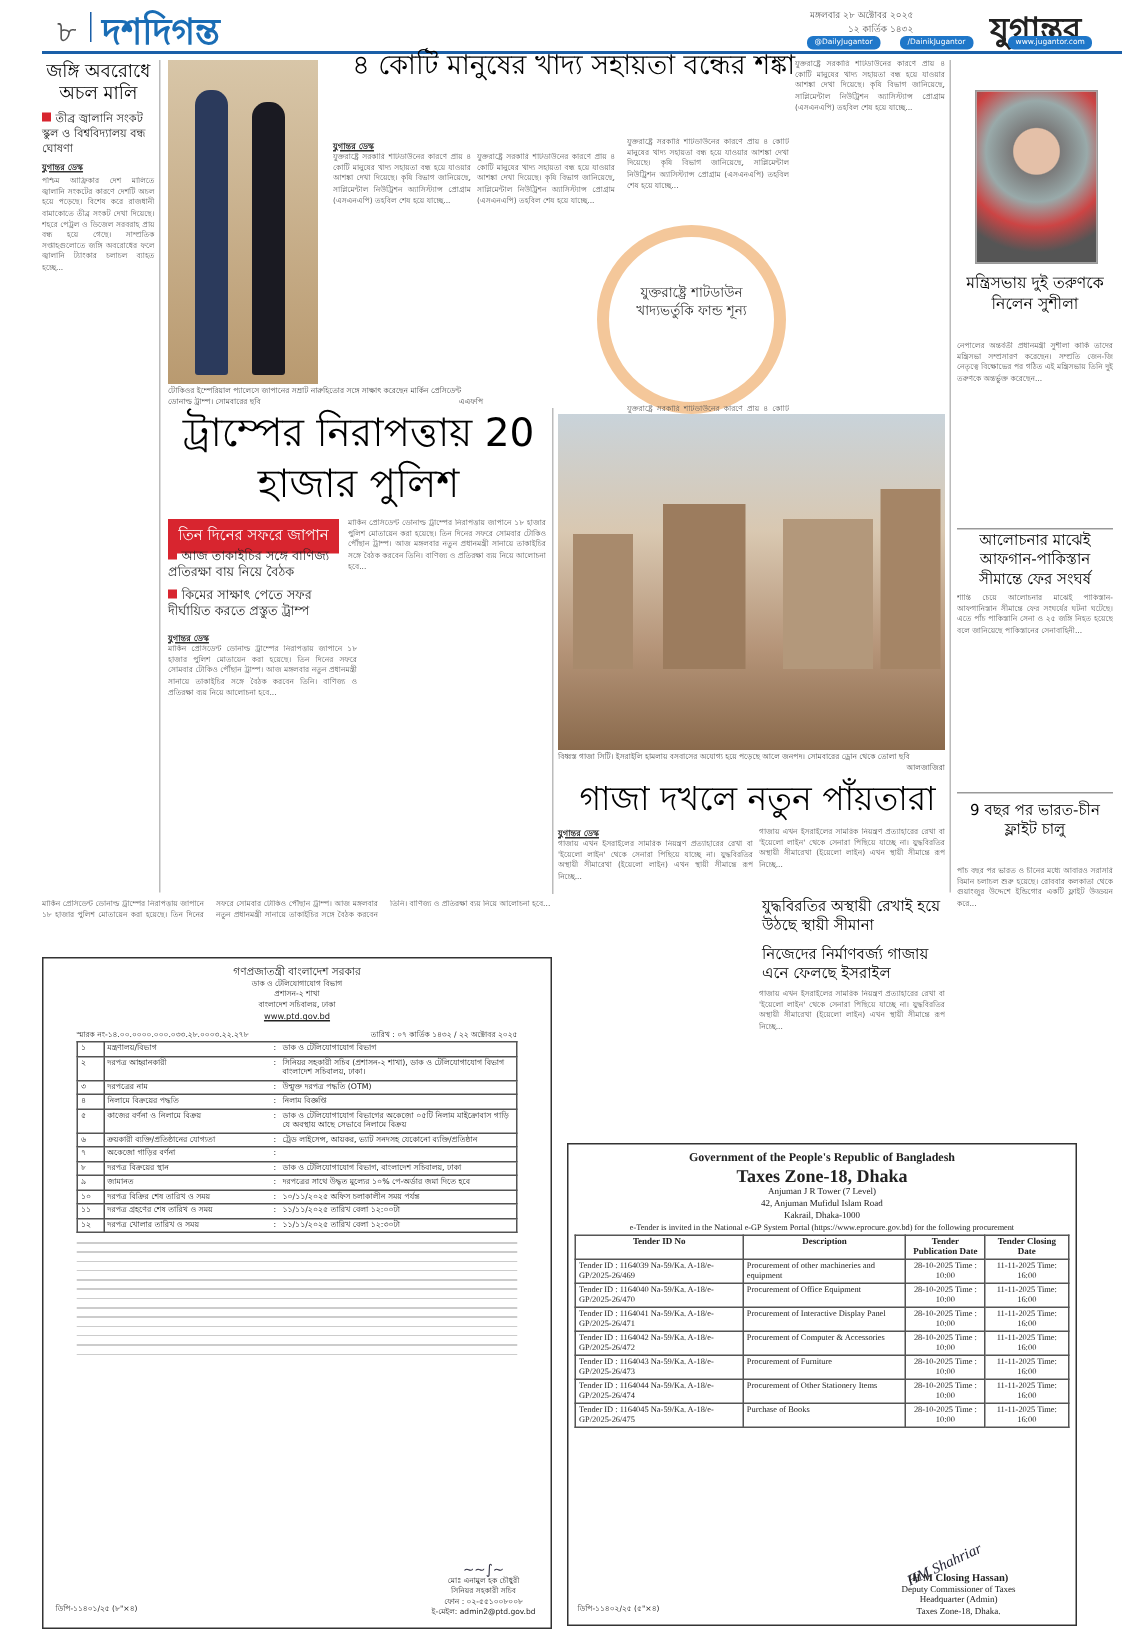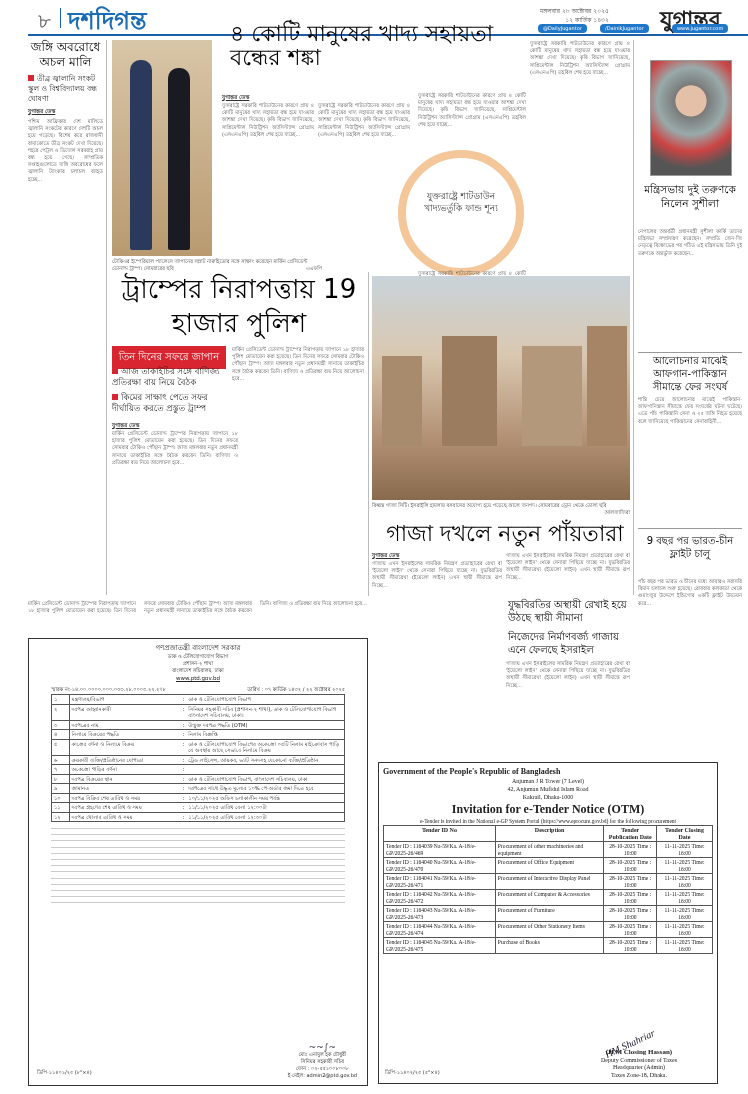--- a/index.html
+++ b/index.html
@@ -58,42 +58,42 @@
 
 <div class="abs photo" style="left:112px;top:40px;width:100px;height:216px">
   <div style="position:absolute;left:18px;top:20px;width:22px;height:190px;background:#2b3a5c;border-radius:10px 10px 2px 2px"></div>
   <div style="position:absolute;left:56px;top:28px;width:22px;height:182px;background:#1a1a22;border-radius:10px 10px 2px 2px"></div>
 </div>
 <div class="abs caption" style="left:112px;top:258px;width:210px">
   <span>টোকিওর ইম্পেরিয়াল প্যালেসে জাপানের সম্রাট নারুহিতোর সঙ্গে সাক্ষাৎ করেছেন মার্কিন প্রেসিডেন্ট ডোনাল্ড ট্রাম্প। সোমবারের ছবি</span>
   <span style="float:right">এএফপি</span>
 </div>
 
-<div class="abs headline" style="left:230px;top:22px;width:300px;text-align:left;font-size:22px;line-height:24px">৪ কোটি মানুষের খাদ্য সহায়তা বন্ধের শঙ্কা</div>
+<div class="abs headline" style="left:230px;top:32px;width:300px;text-align:right;font-size:18px;line-height:24px">৪ কোটি মানুষের খাদ্য সহায়তা বন্ধের শঙ্কা</div>
 <div class="abs byline" style="left:222px;top:94px">যুগান্তর ডেস্ক</div>
 <div class="abs body-text" style="left:222px;top:102px;width:92px;height:150px;overflow:hidden">যুক্তরাষ্ট্রে সরকারি শাটডাউনের কারণে প্রায় ৪ কোটি মানুষের খাদ্য সহায়তা বন্ধ হয়ে যাওয়ার আশঙ্কা দেখা দিয়েছে। কৃষি বিভাগ জানিয়েছে, সাপ্লিমেন্টাল নিউট্রিশন অ্যাসিস্ট্যান্স প্রোগ্রাম (এসএনএপি) তহবিল শেষ হয়ে যাচ্ছে...</div>
 <div class="abs body-text" style="left:318px;top:102px;width:92px;height:150px;overflow:hidden">যুক্তরাষ্ট্রে সরকারি শাটডাউনের কারণে প্রায় ৪ কোটি মানুষের খাদ্য সহায়তা বন্ধ হয়ে যাওয়ার আশঙ্কা দেখা দিয়েছে। কৃষি বিভাগ জানিয়েছে, সাপ্লিমেন্টাল নিউট্রিশন অ্যাসিস্ট্যান্স প্রোগ্রাম (এসএনএপি) তহবিল শেষ হয়ে যাচ্ছে...</div>
 <div class="abs circle" style="left:398px;top:150px;width:126px;height:126px"></div>
 <div class="abs" style="left:416px;top:190px;width:90px;text-align:center;font-size:9px;line-height:12px;color:#333">যুক্তরাষ্ট্রে শাটডাউন খাদ্যভর্তুকি ফান্ড শূন্য</div>
 <div class="abs body-text" style="left:418px;top:92px;width:108px;height:60px;overflow:hidden">যুক্তরাষ্ট্রে সরকারি শাটডাউনের কারণে প্রায় ৪ কোটি মানুষের খাদ্য সহায়তা বন্ধ হয়ে যাওয়ার আশঙ্কা দেখা দিয়েছে। কৃষি বিভাগ জানিয়েছে, সাপ্লিমেন্টাল নিউট্রিশন অ্যাসিস্ট্যান্স প্রোগ্রাম (এসএনএপি) তহবিল শেষ হয়ে যাচ্ছে...</div>
 <div class="abs body-text" style="left:418px;top:270px;width:108px;height:65px;overflow:hidden">যুক্তরাষ্ট্রে সরকারি শাটডাউনের কারণে প্রায় ৪ কোটি মানুষের খাদ্য সহায়তা বন্ধ হয়ে যাওয়ার আশঙ্কা দেখা দিয়েছে। কৃষি বিভাগ জানিয়েছে, সাপ্লিমেন্টাল নিউট্রিশন অ্যাসিস্ট্যান্স প্রোগ্রাম (এসএনএপি) তহবিল শেষ হয়ে যাচ্ছে...</div>
 <div class="abs body-text" style="left:530px;top:40px;width:100px;height:295px;overflow:hidden">যুক্তরাষ্ট্রে সরকারি শাটডাউনের কারণে প্রায় ৪ কোটি মানুষের খাদ্য সহায়তা বন্ধ হয়ে যাওয়ার আশঙ্কা দেখা দিয়েছে। কৃষি বিভাগ জানিয়েছে, সাপ্লিমেন্টাল নিউট্রিশন অ্যাসিস্ট্যান্স প্রোগ্রাম (এসএনএপি) তহবিল শেষ হয়ে যাচ্ছে...</div>
 <div class="abs vline" style="left:633px;top:40px;height:555px"></div>
 
 <div class="abs photo-woman" style="left:650px;top:60px;width:82px;height:116px;border:1px solid #999"></div>
 <div class="abs headline" style="left:640px;top:182px;width:100px;text-align:center;font-size:10.5px;line-height:14px">মন্ত্রিসভায় দুই তরুণকে নিলেন সুশীলা</div>
 <div class="abs body-text" style="left:638px;top:228px;width:104px;height:122px;overflow:hidden">নেপালের অন্তর্বর্তী প্রধানমন্ত্রী সুশীলা কার্কি তাদের মন্ত্রিসভা সম্প্রসারণ করেছেন। সম্প্রতি জেন-জি নেতৃত্বে বিক্ষোভের পর গঠিত এই মন্ত্রিসভায় তিনি দুই তরুণকে অন্তর্ভুক্ত করেছেন...</div>
 <div class="abs" style="left:638px;top:352px;width:104px;height:0.8px;background:#999"></div>
 <div class="abs headline" style="left:638px;top:354px;width:104px;text-align:center;font-size:10px;line-height:13px">আলোচনার মাঝেই আফগান-পাকিস্তান সীমান্তে ফের সংঘর্ষ</div>
 <div class="abs body-text" style="left:638px;top:396px;width:104px;height:128px;overflow:hidden">শান্তি চেয়ে আলোচনার মাঝেই পাকিস্তান-আফগানিস্তান সীমান্তে ফের সংঘর্ষের ঘটনা ঘটেছে। এতে পাঁচ পাকিস্তানি সেনা ও ২৫ জঙ্গি নিহত হয়েছে বলে জানিয়েছে পাকিস্তানের সেনাবাহিনী...</div>
 <div class="abs" style="left:638px;top:528px;width:104px;height:0.8px;background:#999"></div>
 <div class="abs headline" style="left:638px;top:534px;width:104px;text-align:center;font-size:10px;line-height:13px">9 বছর পর ভারত-চীন ফ্লাইট চালু</div>
 <div class="abs body-text" style="left:638px;top:578px;width:104px;height:160px;overflow:hidden">পাঁচ বছর পর ভারত ও চীনের মধ্যে আবারও সরাসরি বিমান চলাচল শুরু হয়েছে। রোববার কলকাতা থেকে গুয়াংজুর উদ্দেশে ইন্ডিগোর একটি ফ্লাইট উড্ডয়ন করে...</div>
 
-<div class="abs headline" style="left:112px;top:272px;width:254px;text-align:center;font-size:26px;line-height:34px">ট্রাম্পের নিরাপত্তায় 19 হাজার পুলিশ</div>
+<div class="abs headline" style="left:112px;top:272px;width:254px;text-align:center;font-size:26px;line-height:34px">ট্রাম্পের নিরাপত্তায় 20 হাজার পুলিশ</div>
 <div class="abs redbox" style="left:112px;top:346px;width:114px">তিন দিনের সফরে জাপান</div>
 <div class="abs bullet" style="left:112px;top:366px;width:114px">আজ তাকাইচির সঙ্গে বাণিজ্য প্রতিরক্ষা বায় নিয়ে বৈঠক</div>
 <div class="abs bullet" style="left:112px;top:392px;width:114px">কিমের সাক্ষাৎ পেতে সফর দীর্ঘায়িত করতে প্রস্তুত ট্রাম্প</div>
 <div class="abs byline" style="left:112px;top:422px">যুগান্তর ডেস্ক</div>
 <div class="abs body-text" style="left:112px;top:430px;width:126px;height:165px;overflow:hidden">মার্কিন প্রেসিডেন্ট ডোনাল্ড ট্রাম্পের নিরাপত্তায় জাপানে ১৮ হাজার পুলিশ মোতায়েন করা হয়েছে। তিন দিনের সফরে সোমবার টোকিও পৌঁছান ট্রাম্প। আজ মঙ্গলবার নতুন প্রধানমন্ত্রী সানায়ে তাকাইচির সঙ্গে বৈঠক করবেন তিনি। বাণিজ্য ও প্রতিরক্ষা ব্যয় নিয়ে আলোচনা হবে...</div>
 <div class="abs body-text" style="left:232px;top:346px;width:132px;height:250px;overflow:hidden">মার্কিন প্রেসিডেন্ট ডোনাল্ড ট্রাম্পের নিরাপত্তায় জাপানে ১৮ হাজার পুলিশ মোতায়েন করা হয়েছে। তিন দিনের সফরে সোমবার টোকিও পৌঁছান ট্রাম্প। আজ মঙ্গলবার নতুন প্রধানমন্ত্রী সানায়ে তাকাইচির সঙ্গে বৈঠক করবেন তিনি। বাণিজ্য ও প্রতিরক্ষা ব্যয় নিয়ে আলোচনা হবে...</div>
 <div class="abs vline" style="left:368px;top:272px;height:324px"></div>
 
 <div class="abs photo-gaza" style="left:372px;top:276px;width:258px;height:224px">
   <div style="position:absolute;left:10px;top:80px;width:40px;height:90px;background:#a88a6c"></div>
@@ -208,25 +208,25 @@
     <div style="font-style:italic;font-size:9px;color:#334">~~∫~</div>
     <div>মোঃ এনামুল হক চৌধুরী</div>
     <div>সিনিয়র সহকারী সচিব</div>
     <div>ফোন : ০২-৫৫১০০৮০০৮</div>
     <div>ই-মেইল: admin2@ptd.gov.bd</div>
   </div>
   <div style="position:absolute;left:8px;bottom:8px;font-size:5px">ডিপি-১১৪০১/২৫ (৮"×৪)</div>
 </div>
 
 <div class="abs ad serif" style="left:378px;top:762px;width:340px;height:322px;padding:4px 4px">
-  <div style="font-size:8px;font-weight:bold;line-height:10px">Government of the People's Republic of Bangladesh</div>
+  <div style="text-align:center;font-size:8px;font-weight:bold;line-height:10px">Government of the People's Republic of Bangladesh</div>
+  <div style="text-align:center;font-size:12px;font-weight:bold;line-height:14px">Taxes Zone-18, Dhaka</div>
   <div style="text-align:center;font-size:6px;line-height:8px">Anjuman J R Tower (7 Level)</div>
   <div style="text-align:center;font-size:6px;line-height:8px">42, Anjuman Mufidul Islam Road</div>
   <div style="text-align:center;font-size:6px;line-height:8px">Kakrail, Dhaka-1000</div>
-  <div style="text-align:center;font-size:12px;font-weight:bold;line-height:16px">Invitation for e-Tender Notice (OTM)</div>
   <div style="font-size:5.5px;line-height:8px;text-align:center">e-Tender is invited in the National e-GP System Portal (https://www.eprocure.gov.bd) for the following procurement</div>
   <table class="tender">
     <thead>
       <tr>
         <th style="width:34%">Tender ID No</th>
         <th style="width:33%">Description</th>
         <th style="width:16%">Tender Publication Date</th>
         <th style="width:17%">Tender Closing Date</th>
       </tr>
     </thead>

